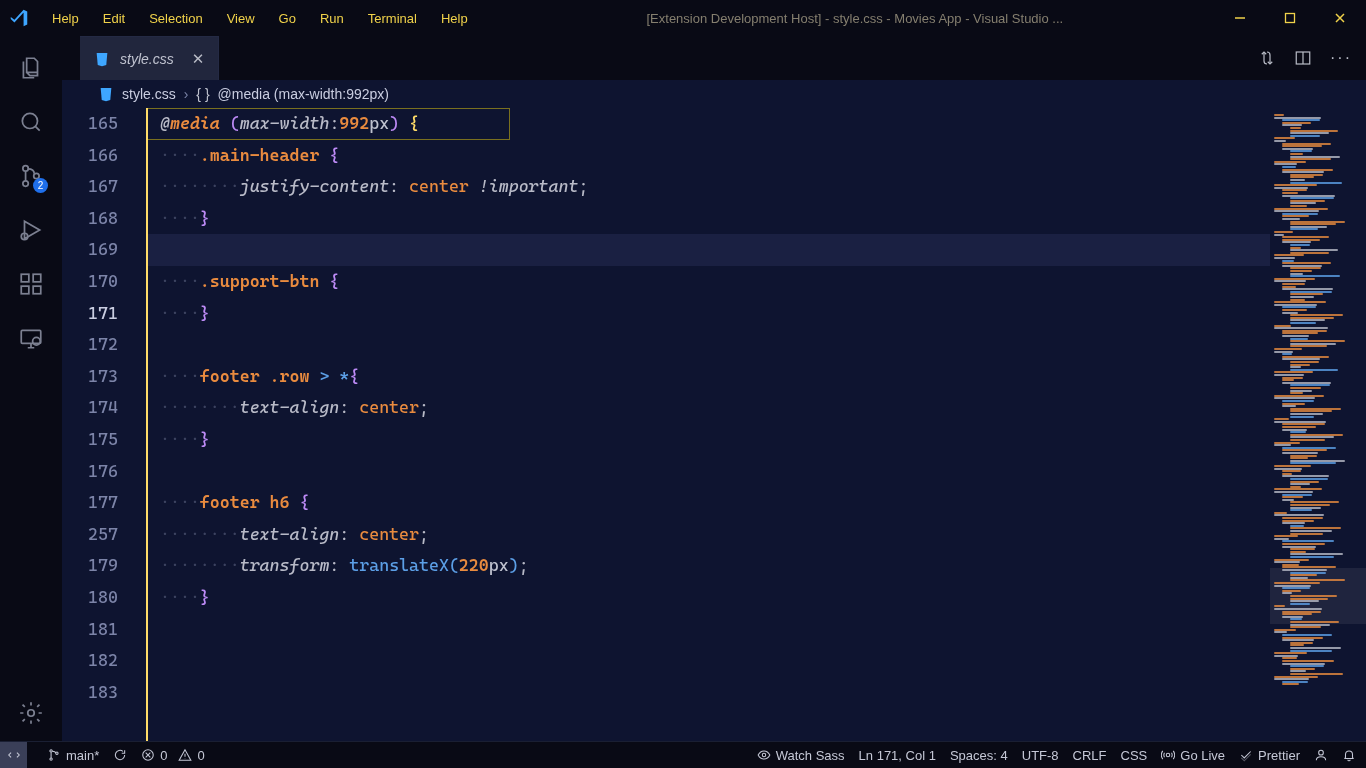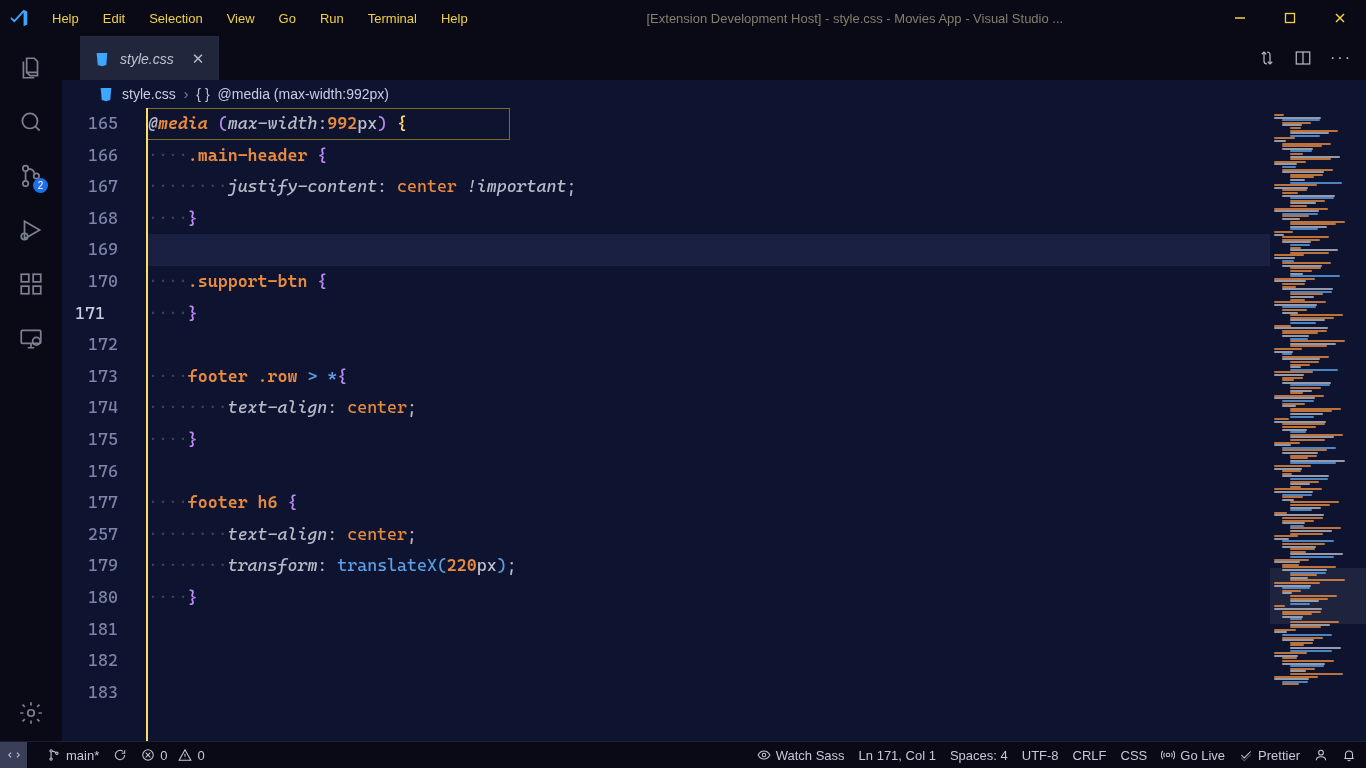--- a/index.html
+++ b/index.html
@@ -58,24 +58,24 @@
   .tabsbar .editor-actions svg{width:18px;height:18px;stroke:currentColor;fill:none;stroke-width:1.6;}
   .tabsbar .editor-actions .dots{letter-spacing:2px;font-size:16px;}
   .breadcrumb{height:28px;display:flex;align-items:center;gap:8px;padding:0 0 0 36px;color:var(--breadcrumb);font-size:14px;background:var(--editor-bg);}
   .breadcrumb .icon{color:#3ea6ff;display:flex;}
   .breadcrumb .sep{color:#7c84a8;}
   .breadcrumb .braces{color:#bfc2cf;}
   .editor-split{flex:1;display:flex;min-height:0;background:var(--editor-bg);}
   .code{flex:1;display:flex;font-family:"Cascadia Code","Fira Code",Consolas,monospace;font-size:17px;line-height:31.6px;min-width:0;position:relative;}
   .gutter{width:84px;text-align:right;padding-right:28px;color:var(--linenr);}
   .gutter .ln{height:31.6px;}
-  .gutter .ln.active{color:var(--linenr-active);text-align:center;}
+  .gutter .ln.active{color:var(--linenr-active);}
   .lines{flex:1;position:relative;min-width:0;overflow:hidden;}
   .lines .guide{position:absolute;left:0;top:0;bottom:0;width:2px;background:#ffdc68;z-index:1;}
-  .line{height:31.6px;white-space:pre;padding-left:2px;position:relative;}
+  .line{height:31.6px;white-space:pre;padding-left:14px;position:relative;}
   .line.active{background:var(--selection);}
   .line .mediabox{position:absolute;inset:0;border:1px solid #7a701f;pointer-events:none;width:364px;}
   .ws{color:var(--whitespace);}
   .sel{color:var(--orange);font-weight:600;}
   .prop{color:var(--italic);font-style:italic;}
   .val{color:var(--orange);font-weight:400;}
   .num{color:var(--orange);font-weight:600;}
   .unit{color:var(--orange);}
   .imp{color:var(--italic);font-style:italic;}
   .pct{color:var(--punct);}

